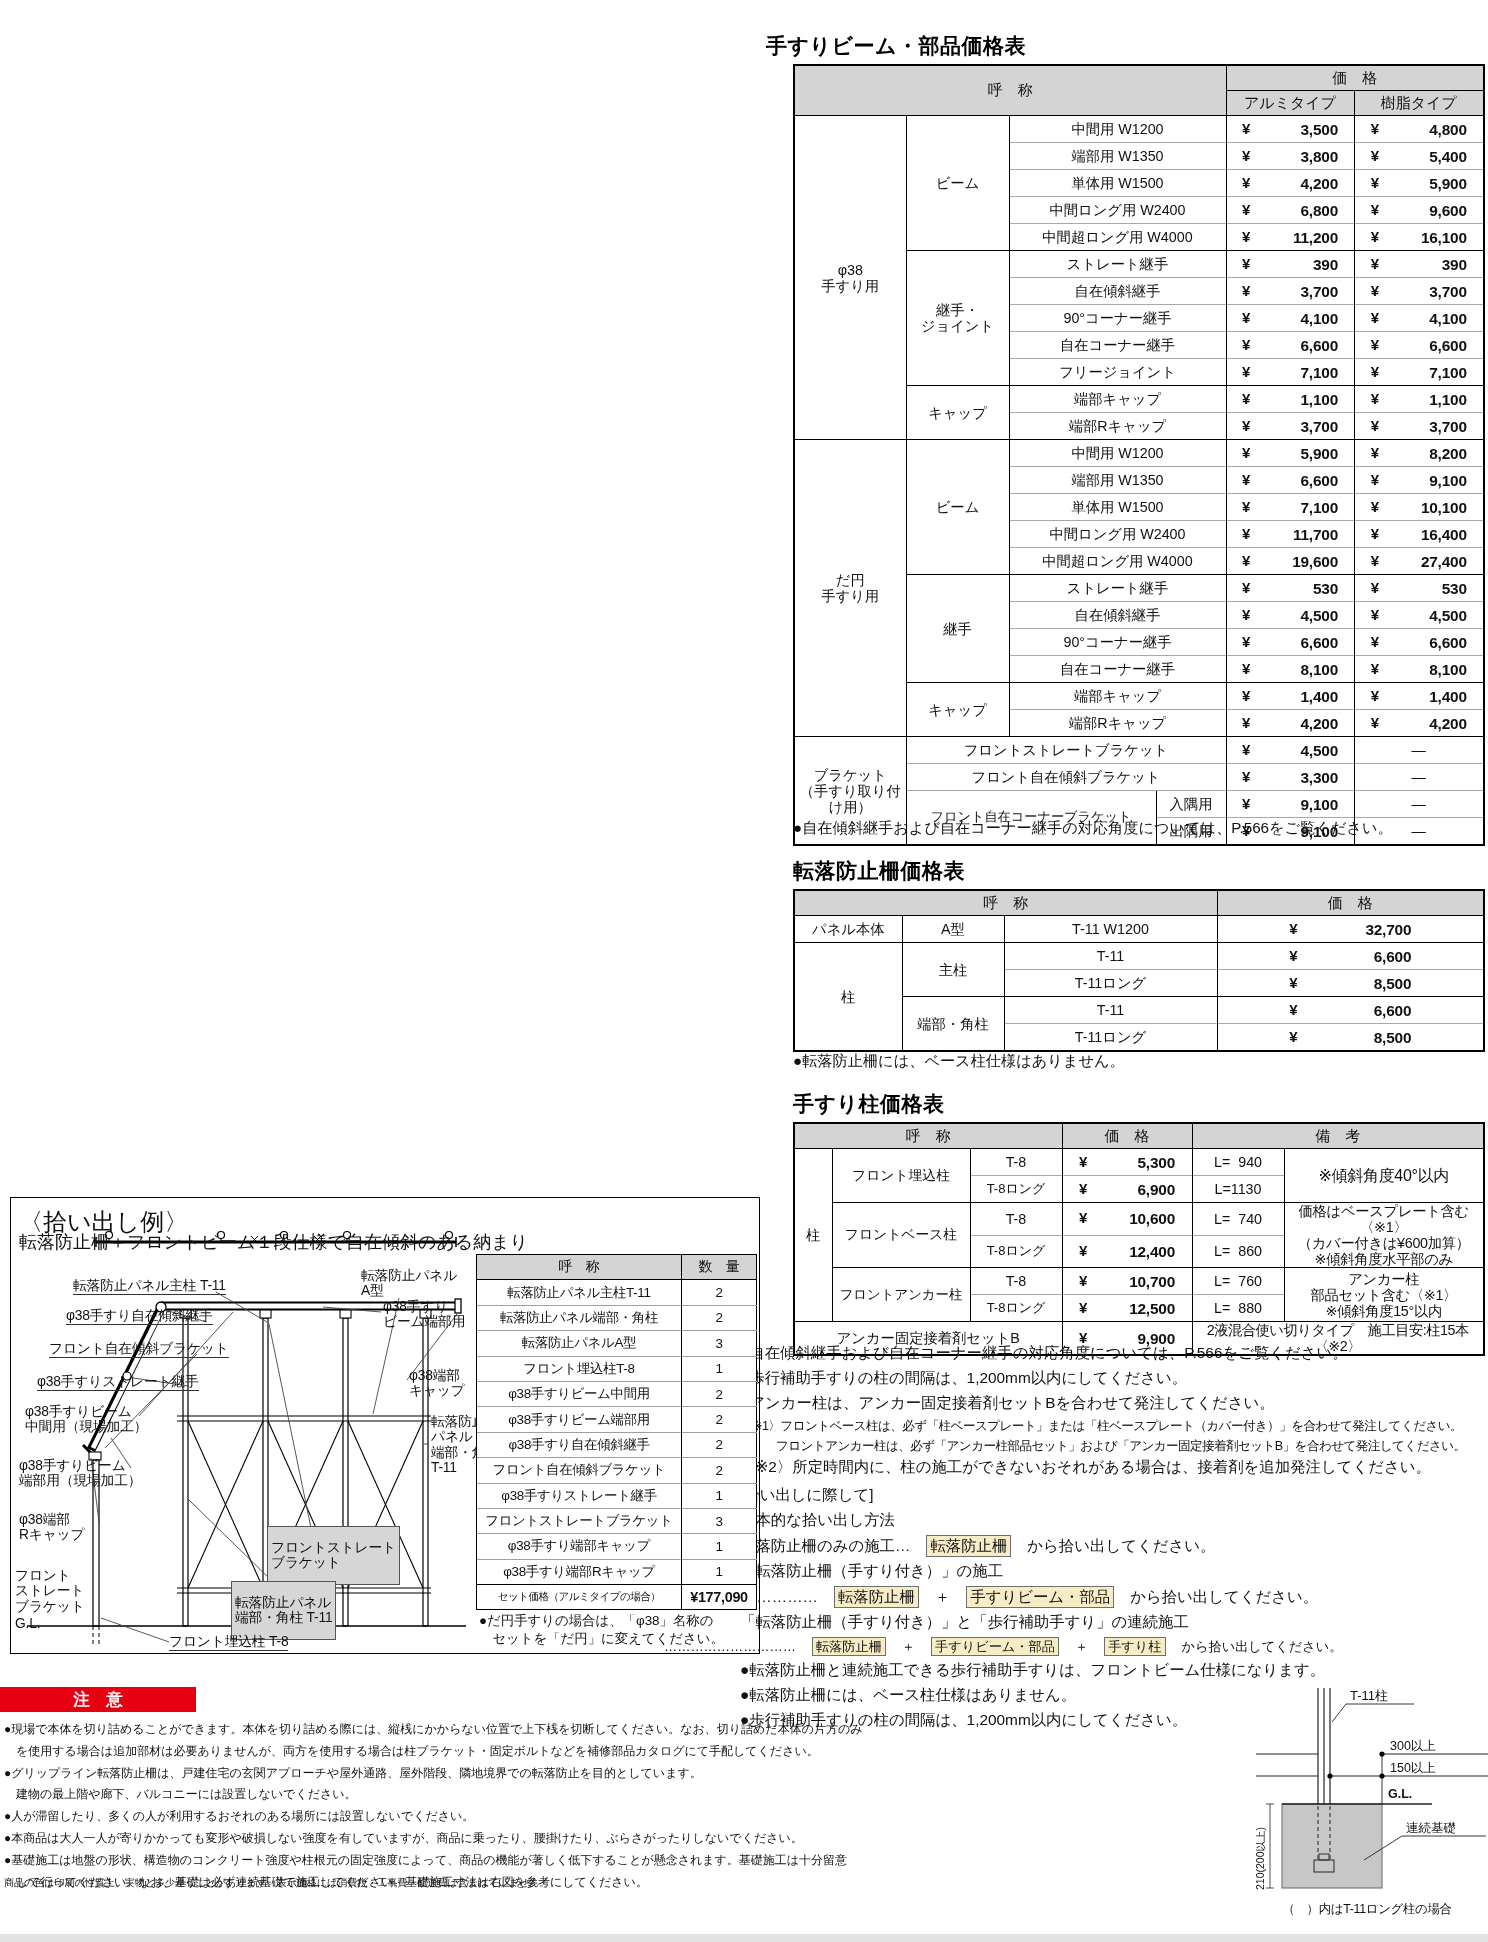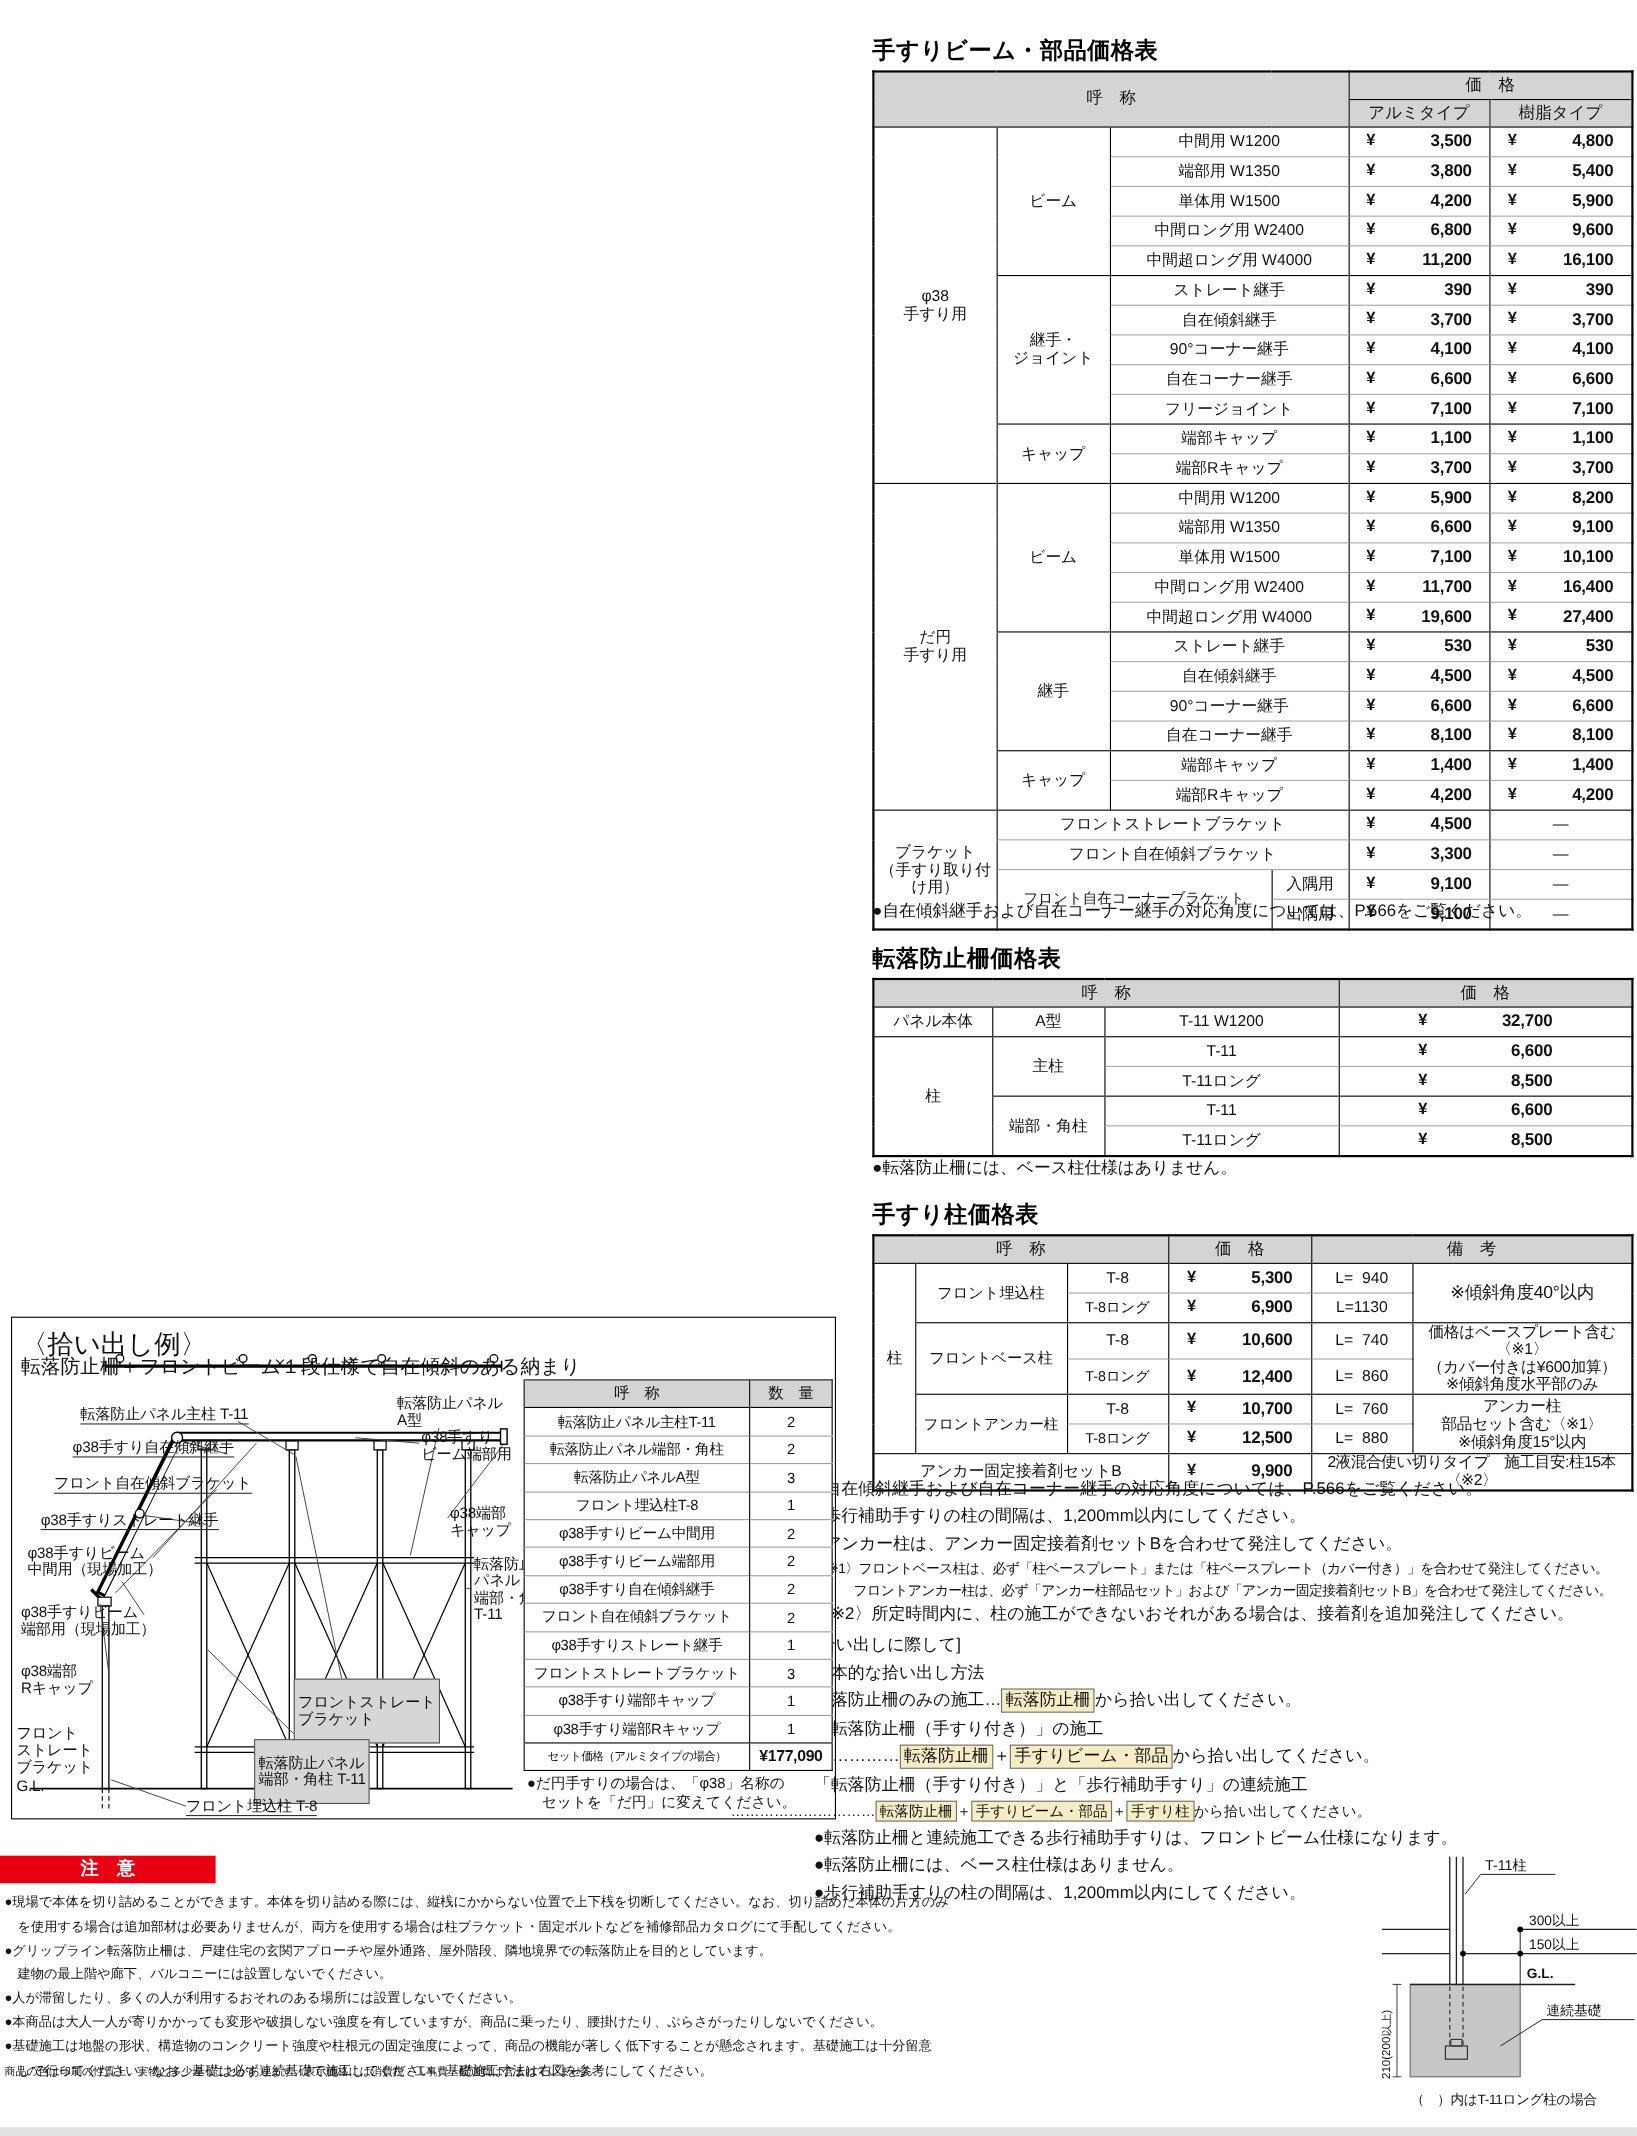--- a/index.html
+++ b/index.html
@@ -23,21 +23,21 @@
   .rmk2{font-size:11.6px;letter-spacing:-.5px}
   .note-line{position:absolute;font-size:15.2px;white-space:nowrap}
   .notes{position:absolute;left:740px;top:1343px;width:748px}
   .nl{font-size:15.4px;margin-bottom:4px;white-space:nowrap}
   .nl.smx{font-size:12.6px;letter-spacing:-.6px;margin-bottom:2.5px}
   .nl.ind{padding-left:36px}
   .nl.gap{margin-top:7px}
   .nl.chips{margin:3px 0 4px}
   .nl.outd{margin-left:-76px}
   .nl.c3{font-size:13.2px}
-  .chip{display:inline-block;background:#f6edc6;border:1px solid #6e6e6e;padding:0 3px;margin:0 0;line-height:1.3}
+  .chip{display:inline-block;background:#f6edc6;border:1px solid #6e6e6e;padding:0 3px;margin:0 16px;line-height:1.3}
   .pbox{position:absolute;left:10px;top:1197px;width:748px;height:455px;border:1.5px solid #000}
   .pbox .ph1{position:absolute;left:8px;top:8px;font-size:24px}
   .pbox .ph2{position:absolute;left:8px;top:32px;font-size:18px}
   .lb{position:absolute;font-size:13.8px;line-height:15.3px;white-space:pre-line;letter-spacing:-.2px}
   .lb.ul{border-bottom:1px solid #333;padding-bottom:1px}
   .lb.gy{background:#d6d6d6;border:1px solid #555;padding:14px 3px;line-height:14.5px}
   table.parts{position:absolute;left:465px;top:56px;border-collapse:collapse;table-layout:fixed;width:280px;border:1.5px solid #000;background:#fff}
   .parts td{border-left:1px solid #000;border-top:1px solid #9e9e9e;height:24.4px;text-align:center;font-size:13.4px;padding:0;letter-spacing:-.3px;overflow:hidden}
   .parts tr.phd td{background:#d4d4d4;border-top:none;font-size:14px}
   .parts tr.pb td{border-top:1px solid #000}
@@ -48,21 +48,21 @@
   .cau-b{position:absolute;left:4px;top:1719px;width:1270px;font-size:12px;line-height:21.8px}
   .cau-b div{white-space:pre-line}
   .foot{position:absolute;left:4px;top:1876px;font-size:10px;white-space:nowrap}
   .fcap{position:absolute;left:1246px;top:1901px;width:242px;font-size:12.4px;text-align:center;letter-spacing:-.3px}
   .pagebar{position:absolute;left:0;top:1934px;width:1488px;height:8px;background:#e2e2e2}
   svg text{font-family:"Liberation Sans","DejaVu Sans",sans-serif}
 </style>
 </head>
 <body>
 
-<h2 class="ttl" style="left:793px;top:32px">手すりビーム・部品価格表</h2>
+<h2 class="ttl" style="left:766px;top:32px">手すりビーム・部品価格表</h2>
 
 <table class="pt" style="left:793px;top:64px;width:690px">
   <colgroup>
       <col style="width:112px">
       <col style="width:103px">
       <col style="width:147px">
       <col style="width:70px">
       <col style="width:128px">
       <col style="width:130px">
     </colgroup>

